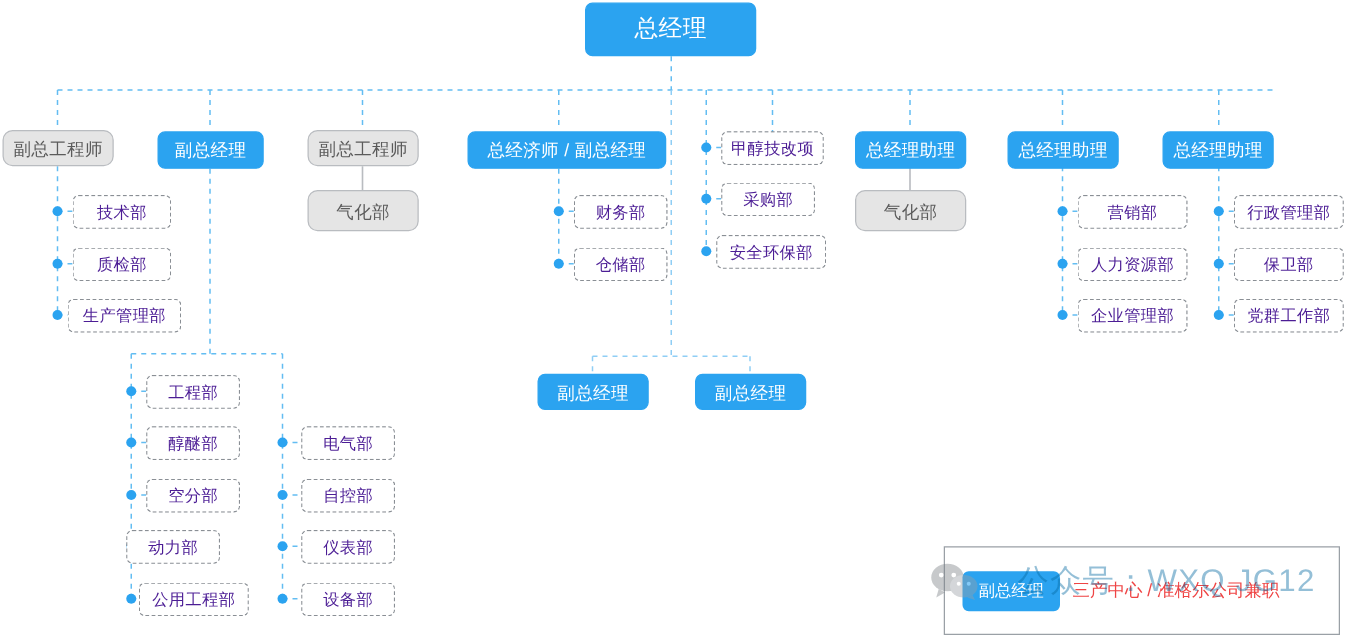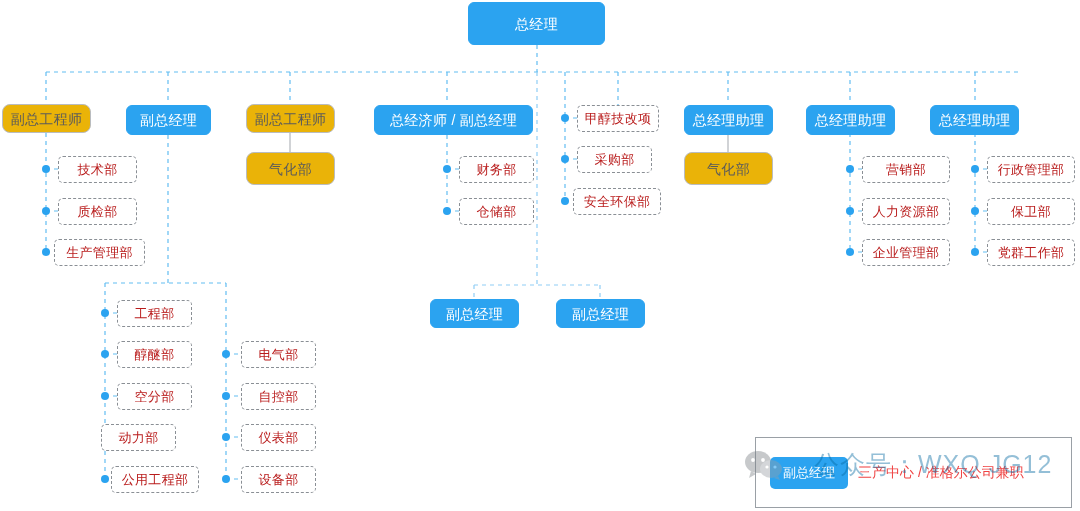--- a/index.html
+++ b/index.html
@@ -34,32 +34,32 @@
     letter-spacing:0.3px;
   }
   .node.blue{
     background:#2ba3f0;
     color:#ffffff;
     border:1px solid #2ba3f0;
     font-size:14px;
     border-radius:6px;
   }
   .node.blue.big{
-    font-size:14px;
+    font-size:19px;
   }
   .node.solid{
-    background:#eab308;
+    background:#e5e5e5;
     color:#5b5b5b;
     border:1px solid #b9bcc0;
     font-size:14px;
     border-radius:8px;
   }
   .node.dashed{
     background:#ffffff;
-    color:#b91c1c;
+    color:#4c1d95;
     border:1px dashed #8a8f95;
     font-size:13px;
     border-radius:5px;
   }
   
   #legend{
     position:absolute;
     box-sizing:border-box;
     background:#ffffff;
     border:1px solid #9aa0a6;

